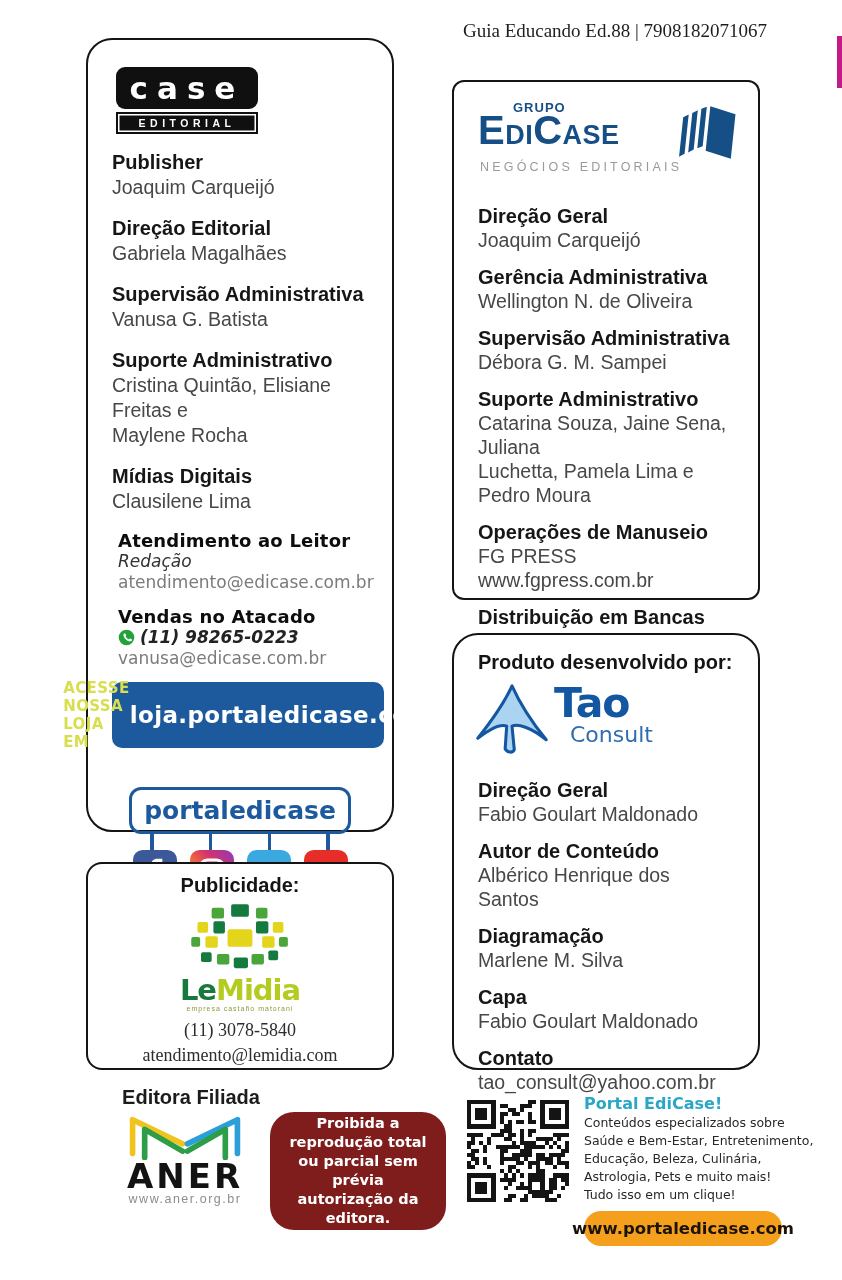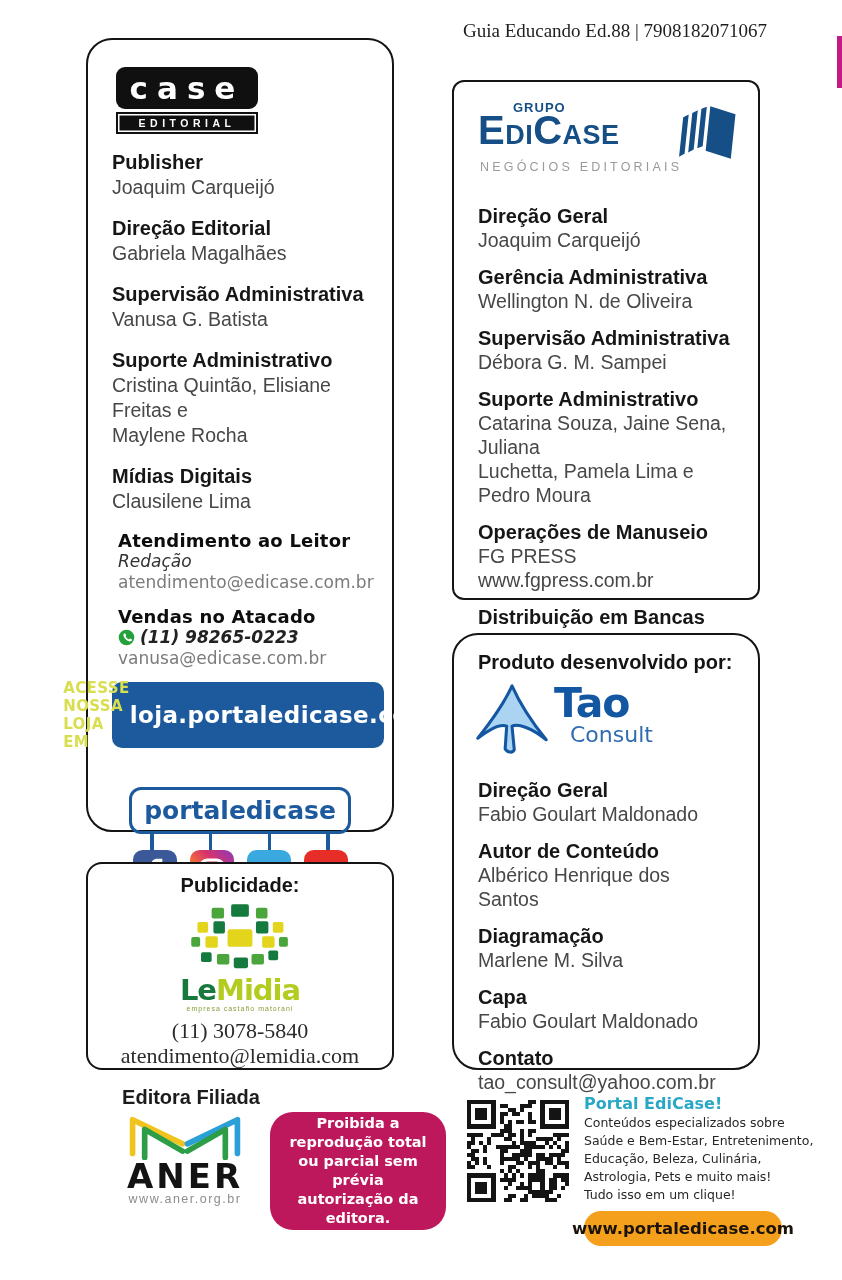--- a/index.html
+++ b/index.html
@@ -55,21 +55,21 @@
   .stems{width:218px;margin:0 auto;height:16px;display:flex;justify-content:space-between;padding:0 19px;box-sizing:border-box;}
   .stem{width:3.5px;height:16px;}
   .social-row{display:flex;justify-content:center;gap:13px;}
   .social{width:44px;height:44px;}
 
   
   .pub-title{font-weight:700;font-size:20px;color:#141414;}
   .lemidia-svg{display:block;margin:2px auto 0;}
   .lemidia-word{font-family:"DejaVu Sans",sans-serif;font-weight:800;font-size:29px;line-height:27px;letter-spacing:-1px;}
   .lemidia-tag{font-size:7px;color:#87a03b;letter-spacing:1px;line-height:9px;}
-  .pub-phone,.pub-mail{font-family:"Liberation Serif",serif;font-size:22px;color:#2c2c2c;line-height:25px;}
+  .pub-phone,.pub-mail{font-family:"Liberation Serif",serif;font-size:18px;color:#2c2c2c;line-height:25px;}
   .pub-phone{margin-top:5px;}
 
   
   .edicase-logo{position:relative;height:88px;margin-top:2px;}
   .grupo{position:absolute;left:35px;top:0;font-size:13px;font-weight:700;letter-spacing:1px;}
   .edicase-word{position:absolute;left:0;top:8px;font-weight:700;letter-spacing:0.5px;}
   .wbig{font-size:40px;}
   .wsmall{font-size:27px;}
   .edicase-sub{position:absolute;left:2px;top:60px;font-size:12.5px;color:#9a9a9a;letter-spacing:3.2px;}
   .book-svg{position:absolute;right:-4px;top:0;}
@@ -315,21 +315,21 @@
         <path d="M10 54 L10 12 L72 42" stroke="#f0c41c"></path>
         <path d="M25 59 L25 24 L72 51" stroke="#2d9d48"></path>
         <path d="M140 54 L140 12 L78 42" stroke="#2b9fd8"></path>
         <path d="M125 59 L125 24 L78 51" stroke="#2d9d48"></path>
       </g>
     </svg>
     <div class="aner-word">ANER</div>
     <div class="aner-url">www.aner.org.br</div>
   </div>
 
-  <div class="warning-box" style="background: #be185d; border-radius: 23px;">
+  <div class="warning-box" style="background: #7f1d1d;">
     <span>Proibida a reprodução total ou parcial sem prévia autorização da editora.</span>
   </div>
 
   <div class="qr" id="qr-svg"><svg viewBox="0 0 100 100" width="102" height="102" fill="#141414" shape-rendering="crispEdges">
         <rect x="60" y="0" width="4" height="4"></rect>
         <rect x="64" y="0" width="4" height="4"></rect>
         <rect x="32" y="4" width="4" height="4"></rect>
         <rect x="36" y="4" width="4" height="4"></rect>
         <rect x="52" y="4" width="4" height="4"></rect>
         <rect x="56" y="4" width="4" height="4"></rect>

